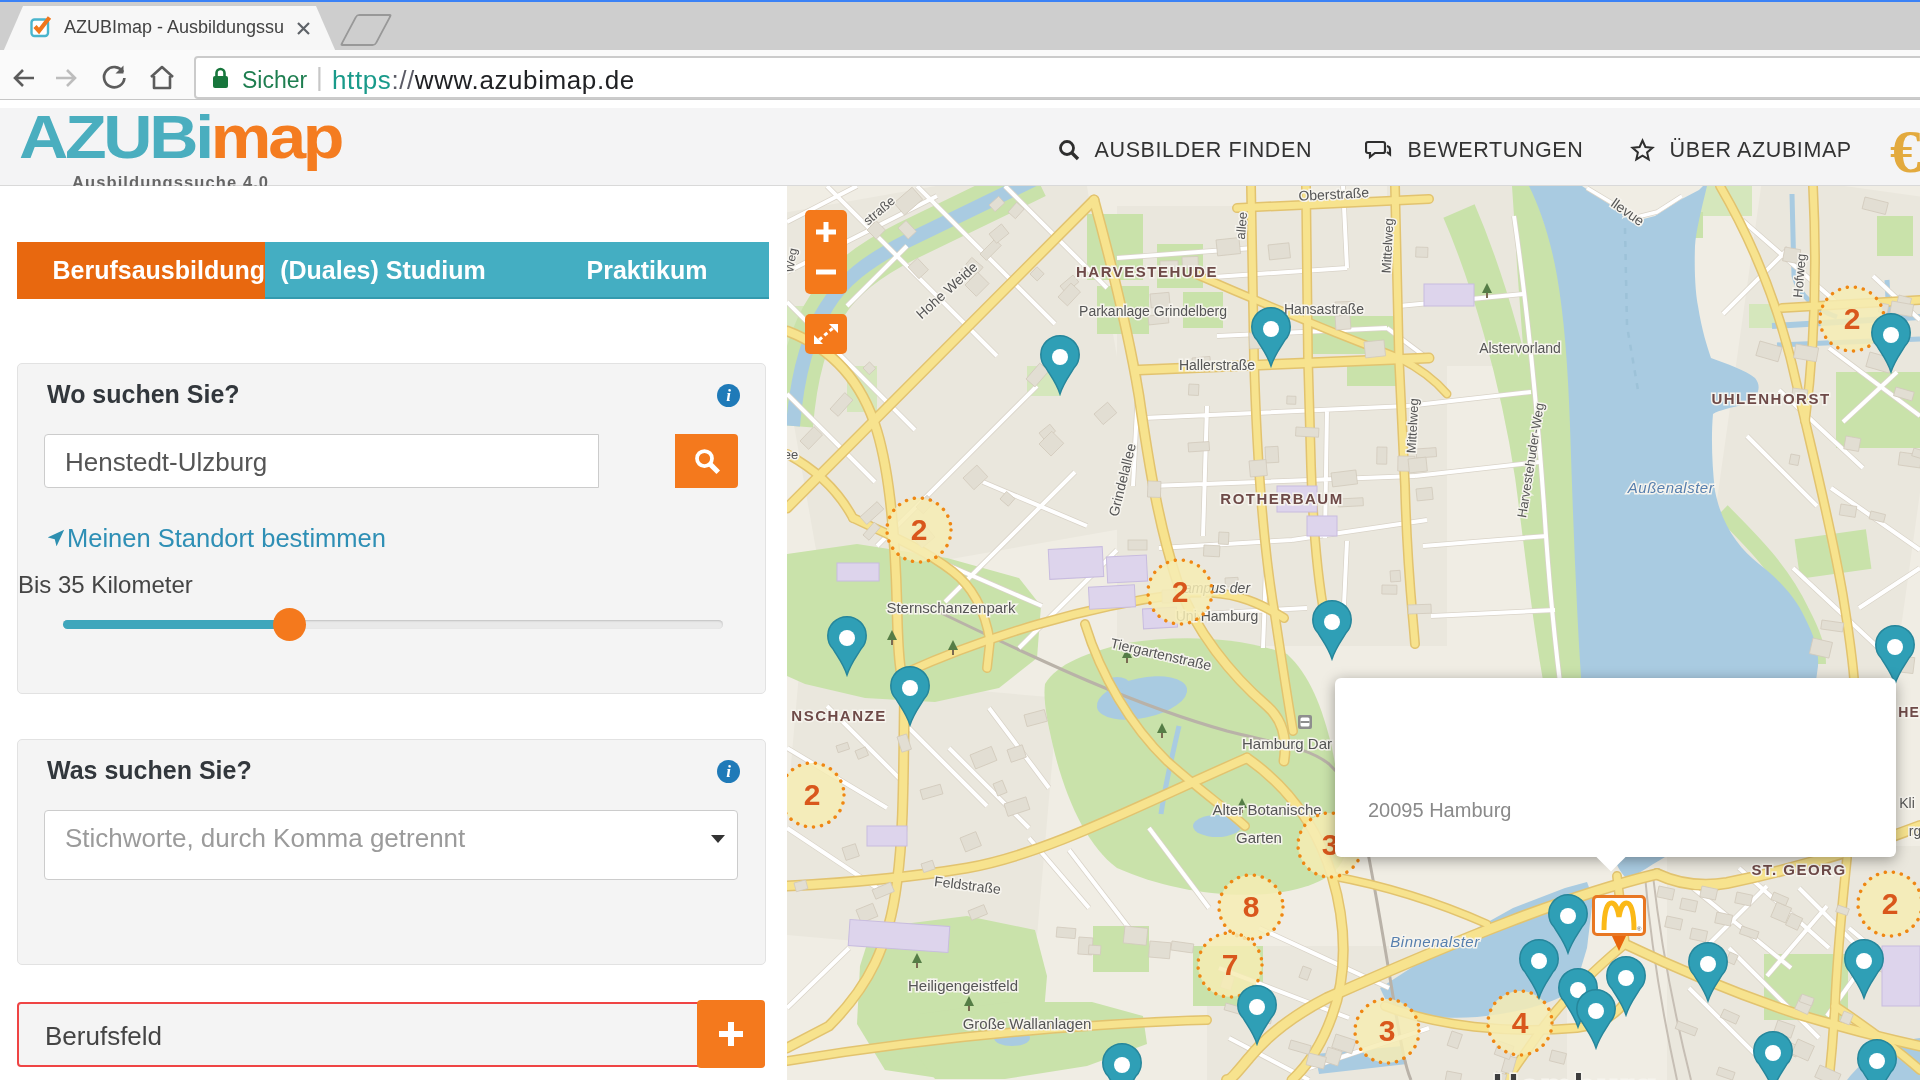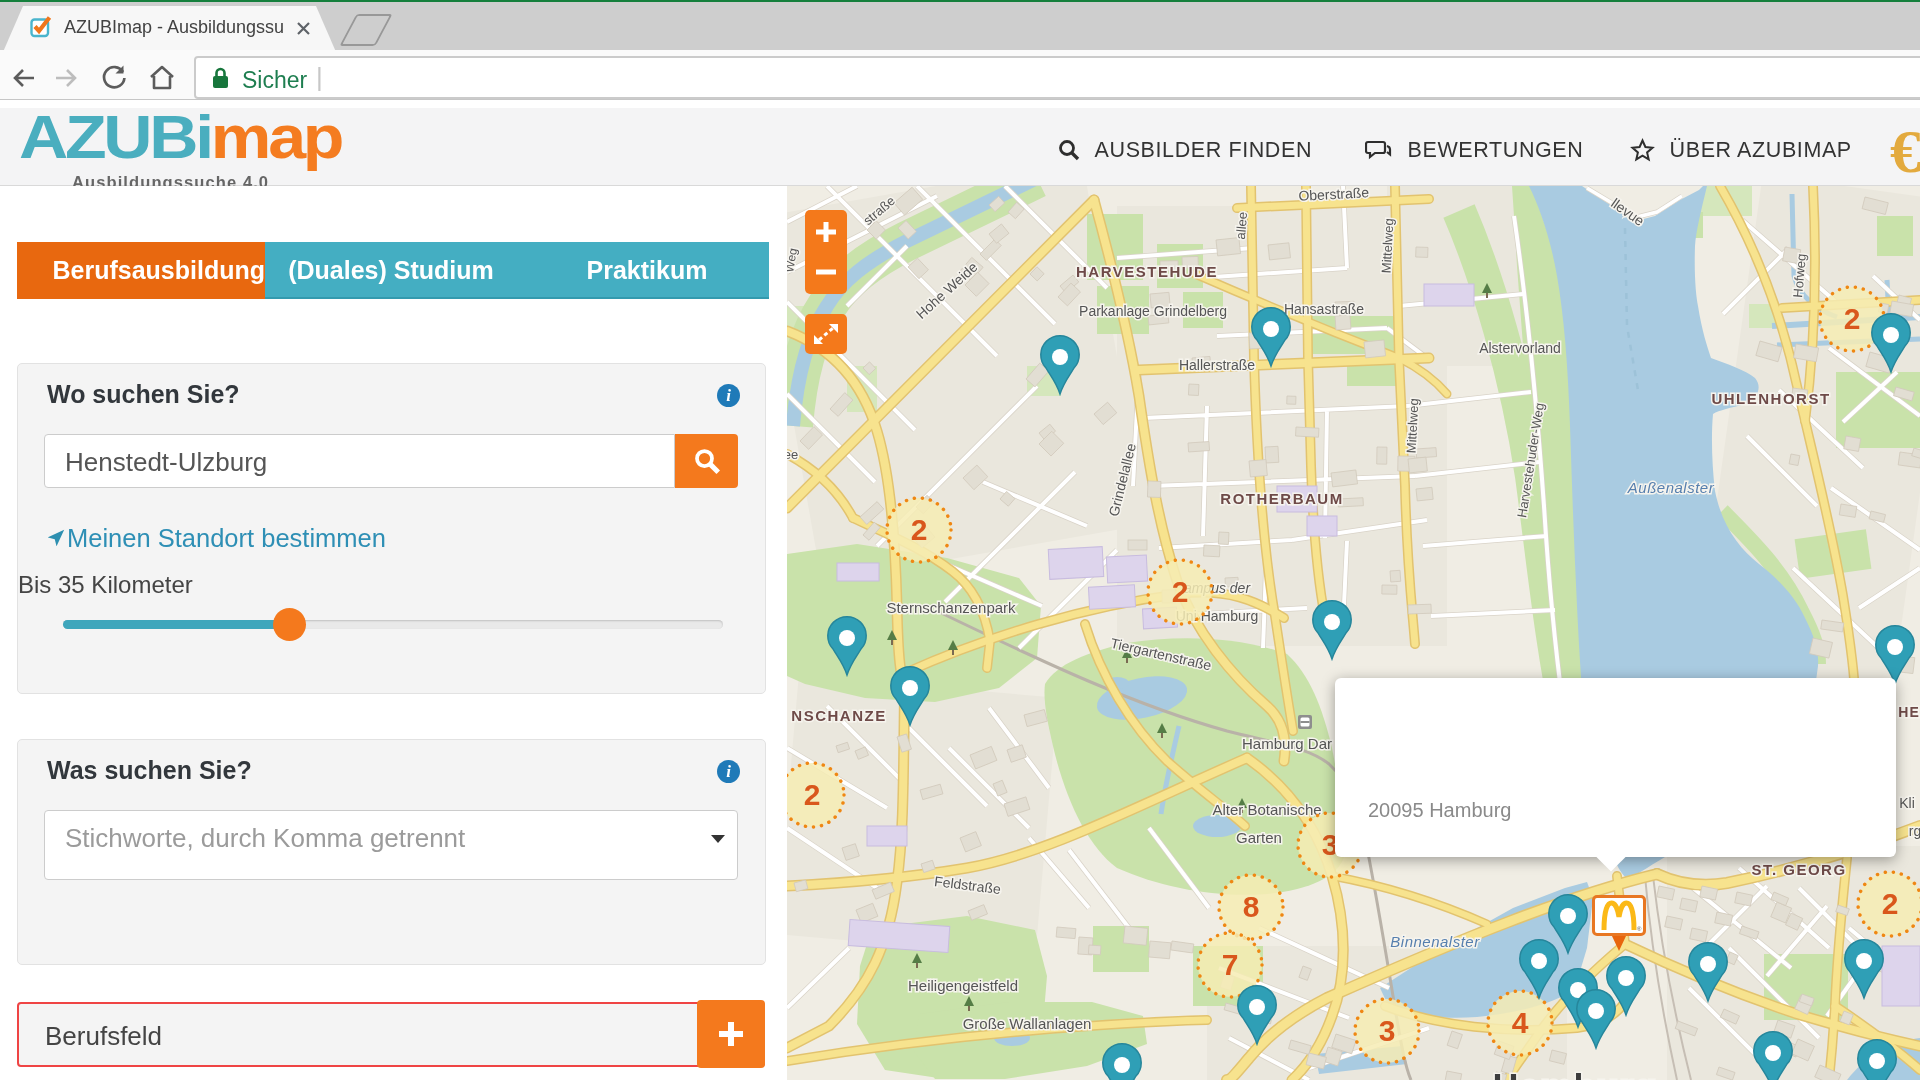--- a/index.html
+++ b/index.html
@@ -1,17 +1,17 @@
 <!DOCTYPE html>
 <html><head><meta charset="utf-8"><style>
 *{margin:0;padding:0;box-sizing:border-box;}
 html,body{width:1920px;height:1080px;overflow:hidden;font-family:"Liberation Sans",sans-serif;}
 #page{position:relative;width:1920px;height:1080px;background:#fff;}
 
-#tabbar{position:absolute;left:0;top:0;width:1920px;height:50px;background:#cecece;border-top:2px solid #15803d;}
+#tabbar{position:absolute;left:0;top:0;width:1920px;height:50px;background:#cecece;border-top:2px solid #3b82f6;}
 #tab{position:absolute;left:3px;top:4px;width:333px;height:46px;background:#f7f7f7;clip-path:polygon(20px 0,313px 0,333px 46px,0 46px);}
 #tabfav{position:absolute;left:27px;top:10px;}
 #tabtitle{position:absolute;left:61px;top:11px;font-size:18px;color:#424242;white-space:nowrap;width:225px;overflow:hidden;}
 #tabx{position:absolute;left:293px;top:12px;font-size:20px;color:#5a5a5a;}
 #newtab{position:absolute;left:348px;top:12px;width:36px;height:32px;border:2px solid #989898;transform:skewX(-28deg);border-radius:3px;}
 #navbar{position:absolute;left:0;top:50px;width:1920px;height:50px;background:#fafafa;border-bottom:1px solid #c6c6c6;}
 #addr{position:absolute;left:194px;top:6px;right:-6px;height:43px;background:#fff;border:2px solid #cbcbcb;border-radius:4px;}
 .nvic{position:absolute;top:0;}
 
 #hdr{position:absolute;left:0;top:108px;width:1920px;height:78px;background:#f4f4f5;border-bottom:1px solid #d9d9d9;}
@@ -70,20 +70,21 @@
  <svg class="nvic" style="left:146px;top:12px;" width="32" height="32" viewBox="0 0 32 32">
         <path d="M 5,15 L 16,5 L 27,15 M 8,14 L 8,26 L 24,26 L 24,14" stroke="#5c5c5c" stroke-width="2.6" fill="none" stroke-linejoin="round"></path>
       </svg>
  <div id="addr">
   <svg style="position:absolute;left:16px;top:8px;" width="17" height="24" viewBox="0 0 17 24">
           <rect x="1" y="10" width="15" height="12" rx="2" fill="#17763c"></rect>
           <path d="M 4.5,10 L 4.5,7 A 4,4 0 0 1 12.5,7 L 12.5,10" stroke="#17763c" stroke-width="2.6" fill="none"></path>
         </svg>
   <span style="position:absolute;left:46px;top:9px;font-size:23px;color:#1e7e50;">Sicher</span>
   <span style="position:absolute;left:120px;top:4px;font-size:26px;color:#c7c7c7;font-weight:100;">|</span>
+  <span style="position:absolute;left:136px;top:7px;font-size:26px;letter-spacing:0.6px;color:#202124;"><span style="color:#199a8a;">https</span><span style="color:#5b5b66;">://</span>www.azubimap.de</span>
  </div>
 </div>
 
 <div id="hdr">
  <div id="logo"><span class="t">AZUBi</span><span class="o">map</span></div>
  <div id="logosub">Ausbildungssuche 4.0</div>
  <div class="hnav" style="left:1057px;">
    <svg width="24" height="24" viewBox="0 0 24 24" style="vertical-align:-5px;">
           <circle cx="10" cy="10" r="6.5" fill="none" stroke="#2e2e2e" stroke-width="2.8"></circle>
           <path d="M 15,15 L 21,21" stroke="#2e2e2e" stroke-width="3.4"></path>
@@ -102,27 +103,27 @@
           <path d="M12 2.5 L14.9 9 L22 9.7 L16.6 14.4 L18.2 21.4 L12 17.7 L5.8 21.4 L7.4 14.4 L2 9.7 L9.1 9 Z" fill="none" stroke="#2e2e2e" stroke-width="2"></path>
         </svg>
    <span style="margin-left:8px;">ÜBER AZUBIMAP</span>
  </div>
  <div style="position:absolute;left:1890px;top:8px;color:#e3aa3e;font-size:62px;font-weight:bold;font-family:'Liberation Serif',serif;">€</div>
 </div>
 
 <div id="panel">
  <div id="tabs">
    <div class="on">Berufsausbildung</div>
-   <div class="off" style="left:244px;width:260px;">(Duales) Studium</div>
+   <div class="off" style="left:236px;width:260px;">(Duales) Studium</div>
    <div class="off" style="left:508px;width:244px;">Praktikum</div>
  </div>
  <div class="card" style="top:177px;height:331px;">
    <div class="cardh" style="top:16px;">Wo suchen Sie?</div>
    <div class="info" style="left:699px;top:20px;">i</div>
-   <div class="inp" style="left:26px;top:70px;width:631px;height:54px;border-radius:4px 0 0 4px;">
+   <div class="inp" style="left:26px;top:70px;width:555px;height:54px;border-radius:4px 0 0 4px;">
      <span style="position:absolute;left:20px;top:12px;font-size:26px;color:#555;">Henstedt-Ulzburg</span>
    </div>
    <div style="position:absolute;left:657px;top:70px;width:63px;height:54px;background:#f4791d;border-radius:0 4px 4px 0;">
      <svg width="30" height="30" viewBox="0 0 24 24" style="position:absolute;left:17px;top:12px;">
             <circle cx="10" cy="10" r="6" fill="none" stroke="#fff" stroke-width="3"></circle>
             <path d="M 14.5,14.5 L 21,21" stroke="#fff" stroke-width="4"></path>
           </svg>
    </div>
    <svg style="position:absolute;left:30px;top:162px;" width="20" height="20" viewBox="0 0 24 24">
           <path d="M 12,1.5 L 19.5,22 L 12,17.5 L 4.5,22 Z" fill="#2d8fb0" transform="rotate(45 12 12)"></path>

